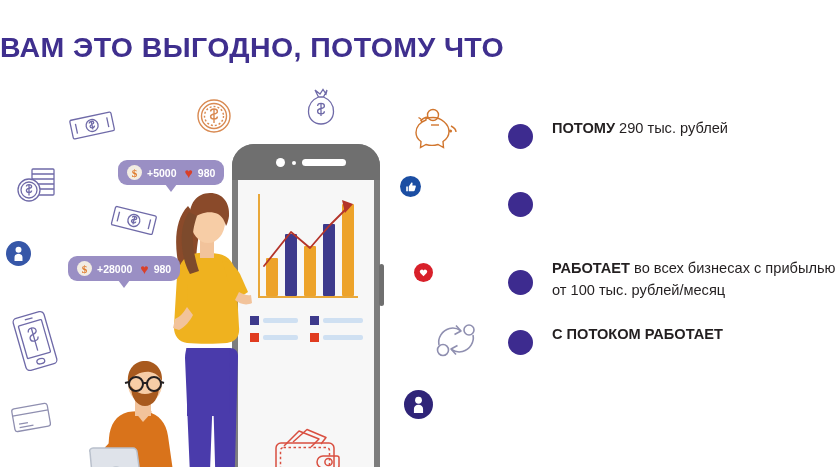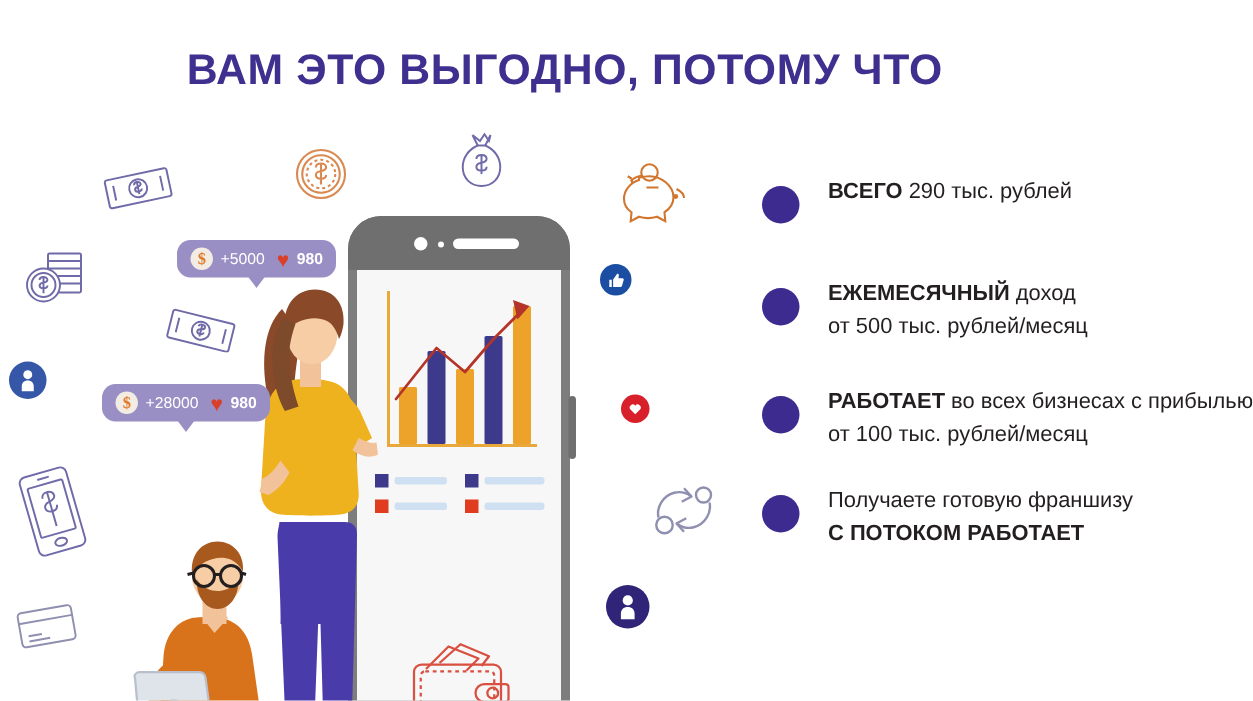--- a/index.html
+++ b/index.html
@@ -8,21 +8,20 @@
     width: 835px; height: 467px;
     position: relative; overflow: hidden;
     font-family: "Liberation Sans", "DejaVu Sans", sans-serif;
     background: #ffffff;
   }
   #slide { position: absolute; inset: 0; background: #ffffff; }
 
   
   .title {
     position: absolute; left: 0; top: 31px; width: 753px;
-    text-align: center;
     font-size: 28.5px; font-weight: bold; letter-spacing: 0.4px;
     color: #3f2f8e;
     font-family: "Liberation Sans", "DejaVu Sans", sans-serif;
     white-space: nowrap;
   }
 
   
   .bullets { position: absolute; left: 508px; top: 118px; width: 340px; }
   .bullet-row { position: absolute; left: 0; display: flex; align-items: flex-start; }
   .bullet-dot {
@@ -30,21 +29,21 @@
     background: #3d2b8f; flex: 0 0 auto; margin-top: 6px;
   }
   .bullet-text {
     margin-left: 19px; font-size: 14.6px; line-height: 21.5px;
     color: #231f20; white-space: nowrap;
     font-family: "Liberation Sans", "DejaVu Sans", sans-serif;
   }
   .bullet-text b { font-weight: bold; }
   .r0 { top: 0px; }
   .r1 { top: 68px; }
-  .r2 { top: 140px; }
+  .r2 { top: 140px; align-items: center; }
   .r3 { top: 206px; }
 
   
   .stage { position: absolute; left: 0; top: 70px; width: 508px; height: 397px; }
 
   
   .phone {
     position: absolute; left: 232px; top: 74px; width: 148px; height: 375px;
     background: #7d7d7d; border-radius: 22px;
   }
@@ -88,21 +87,21 @@
     position: absolute; background: #9a8fc4; border-radius: 9px;
     display: flex; align-items: center; padding: 0 9px;
     height: 25px; color: #ffffff; white-space: nowrap;
   }
   .bubble .coin {
     width: 15px; height: 15px; border-radius: 50%; background: #f2ece2;
     color: #e07b2c; font-size: 11px; font-weight: bold;
     display:flex; align-items:center; justify-content:center; margin-right: 5px;
     font-family: "Liberation Serif", serif;
   }
-  .bubble .amt { font-size: 10.5px; font-weight: normal; margin-right: 8px; }
+  .bubble .amt { font-size: 10.5px; font-weight: bold; margin-right: 8px; }
   .bubble .hrt { color:#d9402a; font-size: 14px; margin-right: 5px; line-height: 1; }
   .bubble .lks { font-size: 10.5px; font-weight: bold; }
   .bubble .tail {
     position: absolute; bottom: -7px; left: 50%; margin-left: -6px;
     width: 0; height: 0; border-left: 6px solid transparent;
     border-right: 6px solid transparent; border-top: 8px solid #9a8fc4;
   }
   .b1 { left: 118px; top: 90px; }
   .b2 { left: 68px; top: 186px; }
 
@@ -375,43 +374,38 @@
       <span class="tail"></span>
     </div>
 
   </div>
 
   <div class="bullets">
 
     <div class="bullet-row r0">
       <div class="bullet-dot"></div>
       <div class="bullet-text">
-        <div><b>ВСЕГО</b><span> 290 тыс. рублей</span></div>
+        <div><b>ПОТОМУ</b><span> 290 тыс. рублей</span></div>
       </div>
     </div>
 
     <div class="bullet-row r1">
       <div class="bullet-dot"></div>
-      <div class="bullet-text">
-        <div><b>ЕЖЕМЕСЯЧНЫЙ</b><span> доход</span></div>
-        <div><span>от 500 тыс. рублей/месяц</span></div>
-      </div>
     </div>
 
     <div class="bullet-row r2">
       <div class="bullet-dot"></div>
       <div class="bullet-text">
         <div><b>РАБОТАЕТ</b><span> во всех бизнесах с прибылью</span></div>
         <div><span>от 100 тыс. рублей/месяц</span></div>
       </div>
     </div>
 
     <div class="bullet-row r3">
       <div class="bullet-dot"></div>
       <div class="bullet-text">
-        <div><span>Получаете готовую франшизу</span></div>
         <div><b>С ПОТОКОМ РАБОТАЕТ</b></div>
       </div>
     </div>
 
   </div>
 
 </div>
 
 </body></html>

